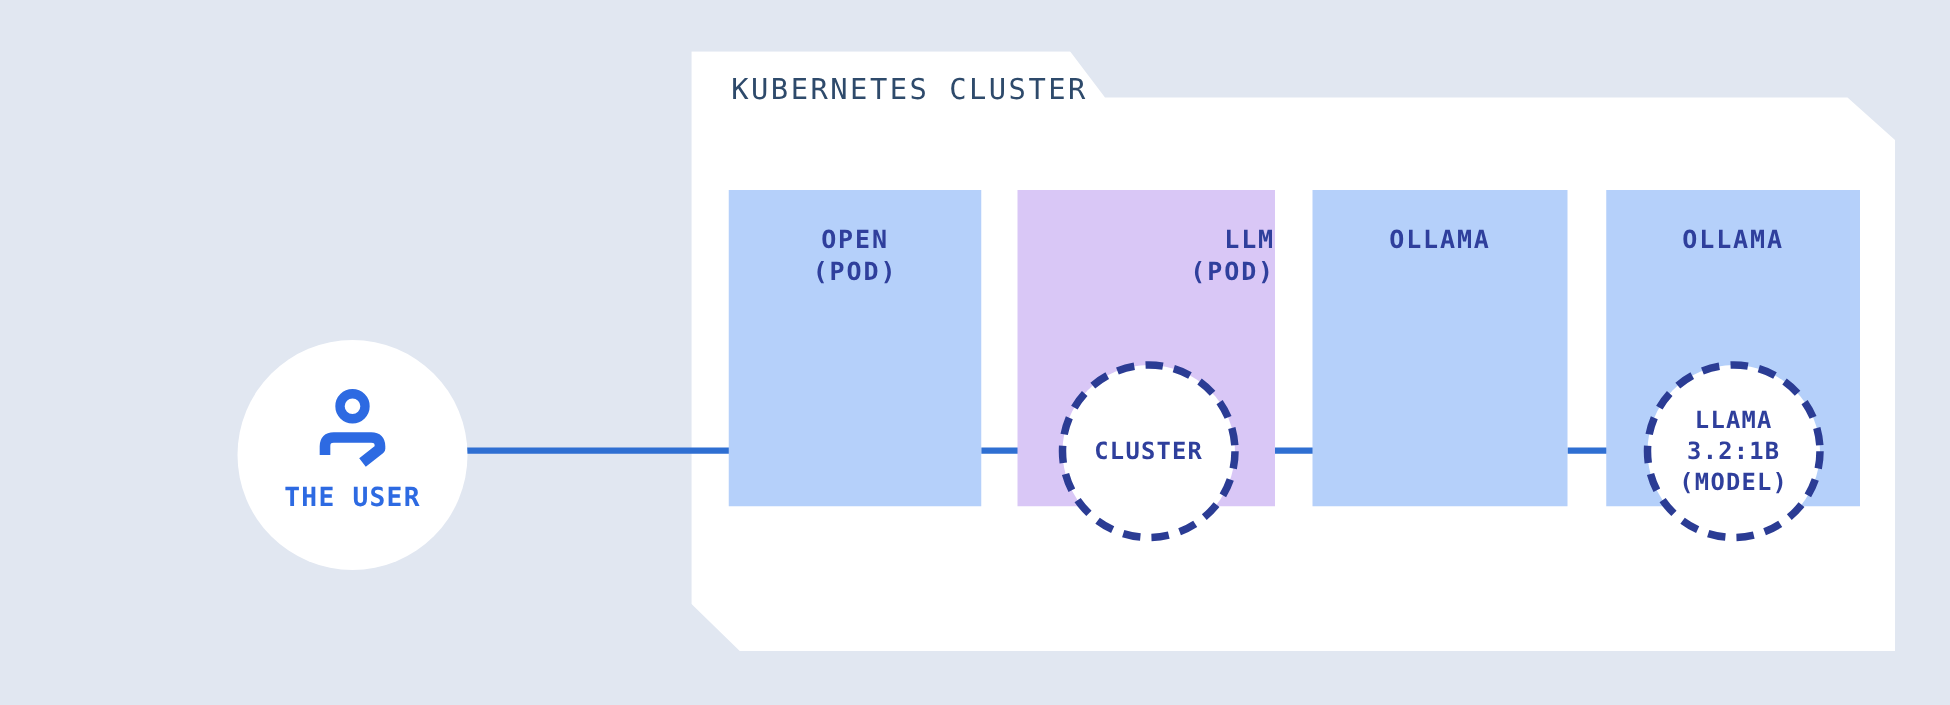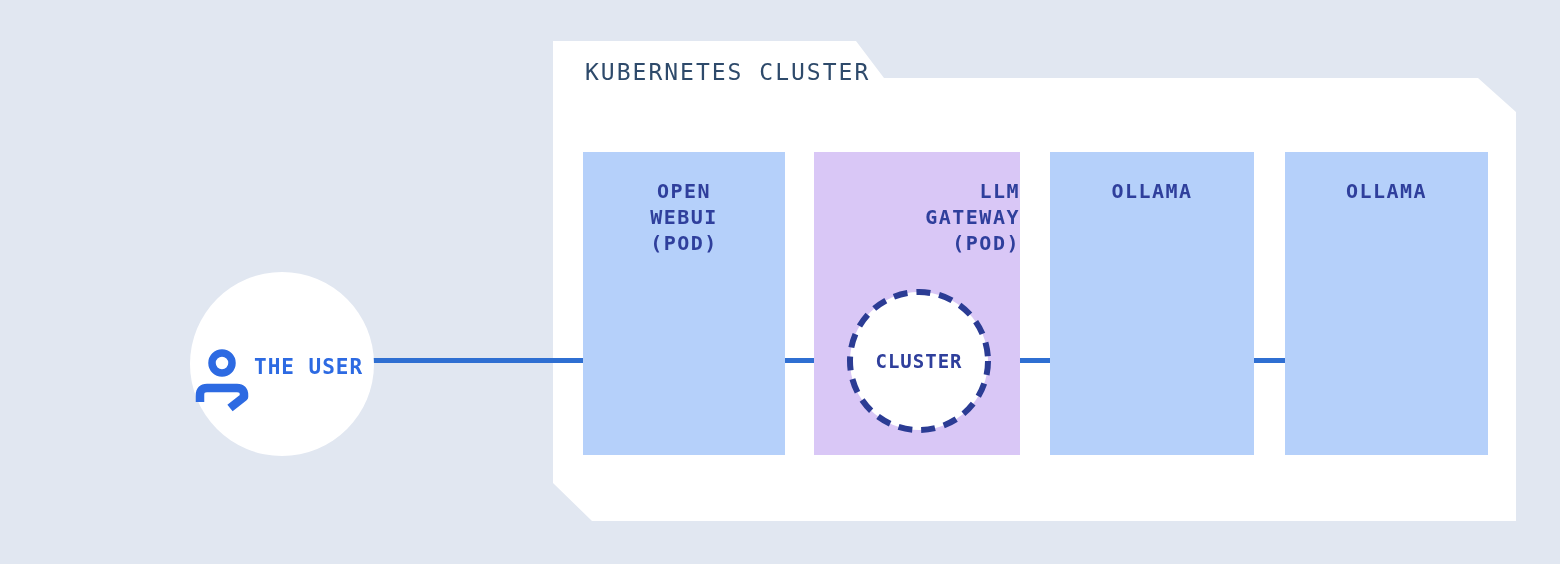--- a/index.html
+++ b/index.html
@@ -38,21 +38,21 @@
     font-weight: 500;
     letter-spacing: 2px;
     color: var(--cluster-label, #2e4a6b);
     white-space: nowrap;
   }
 
   
   .node {
     position: absolute;
     top: 152px;
-    height: 303px;
+    height: 253px;
     text-align: center;
   }
   .node.blue   { background: var(--node-blue, #b5d0fa); }
   .node.purple { background: var(--node-purple, #d9c7f6); }
   .node-label {
     padding-top: 26px;
     font-size: 20px;
     font-weight: 600;
     line-height: 26px;
     letter-spacing: 1.5px;
@@ -104,20 +104,21 @@
   .user-bubble {
     position: absolute;
     left: 190px;
     top: 272px;
     width: 184px;
     height: 184px;
     border-radius: 50%;
     background: var(--panel, #ffffff);
     color: var(--user-accent, #2d6ae2);
     display: flex;
+    flex-direction: column;
     align-items: center;
   }
   .user-bubble svg { margin-top: 36px; }
   .user-label {
     margin-top: 6px;
     font-size: 21px;
     font-weight: 600;
     letter-spacing: 1px;
     color: var(--user-accent, #2d6ae2);
     white-space: nowrap;
@@ -141,29 +142,27 @@
     <svg width="64" height="72" viewBox="0 0 64 72" aria-hidden="true">
       <circle cx="32" cy="17" r="10" fill="none" stroke="currentColor" stroke-width="7.5"></circle>
       <path d="M10 56 L10 49 Q10 42 17 42 L47 42 Q54 42 54 49 L54 51 L40 62" fill="none" stroke="currentColor" stroke-width="8.5" stroke-linejoin="round"></path>
     </svg>
     <div class="user-label">THE USER</div>
   </div>
 
   <div class="node blue" id="node-open-webui">
     <div class="node-label">
       <div>OPEN</div>
-      <div>WEBUI</div>
       <div>(POD)</div>
     </div>
   </div>
 
   <div class="node purple" id="node-llm-gateway">
     <div class="node-label">
       <div>LLM</div>
-      <div>GATEWAY</div>
       <div>(POD)</div>
     </div>
     <div class="badge">
       <svg width="152" height="152" aria-hidden="true">
         <circle cx="76" cy="76" r="69" fill="#ffffff" stroke="var(--dashed-border, #2b3c94)" stroke-width="6" stroke-dasharray="14 9"></circle>
       </svg>
       <div class="badge-text">
         <div>CLUSTER</div>
       </div>
     </div>
@@ -172,15 +171,25 @@
   <div class="node blue" id="node-ollama-svc">
     <div class="node-label">
       <div>OLLAMA</div>
     </div>
   </div>
 
   <div class="node blue" id="node-ollama-pod">
     <div class="node-label">
       <div>OLLAMA</div>
     </div>
+    <div class="badge">
+      <svg width="152" height="152" aria-hidden="true">
+        <circle cx="76" cy="76" r="69" fill="#ffffff" stroke="var(--dashed-border, #2b3c94)" stroke-width="6" stroke-dasharray="14 9"></circle>
+      </svg>
+      <div class="badge-text">
+        <div>LLAMA</div>
+        <div>3.2:1B</div>
+        <div>(MODEL)</div>
+      </div>
+    </div>
   </div>
 
 </div>
 
 </body></html>

